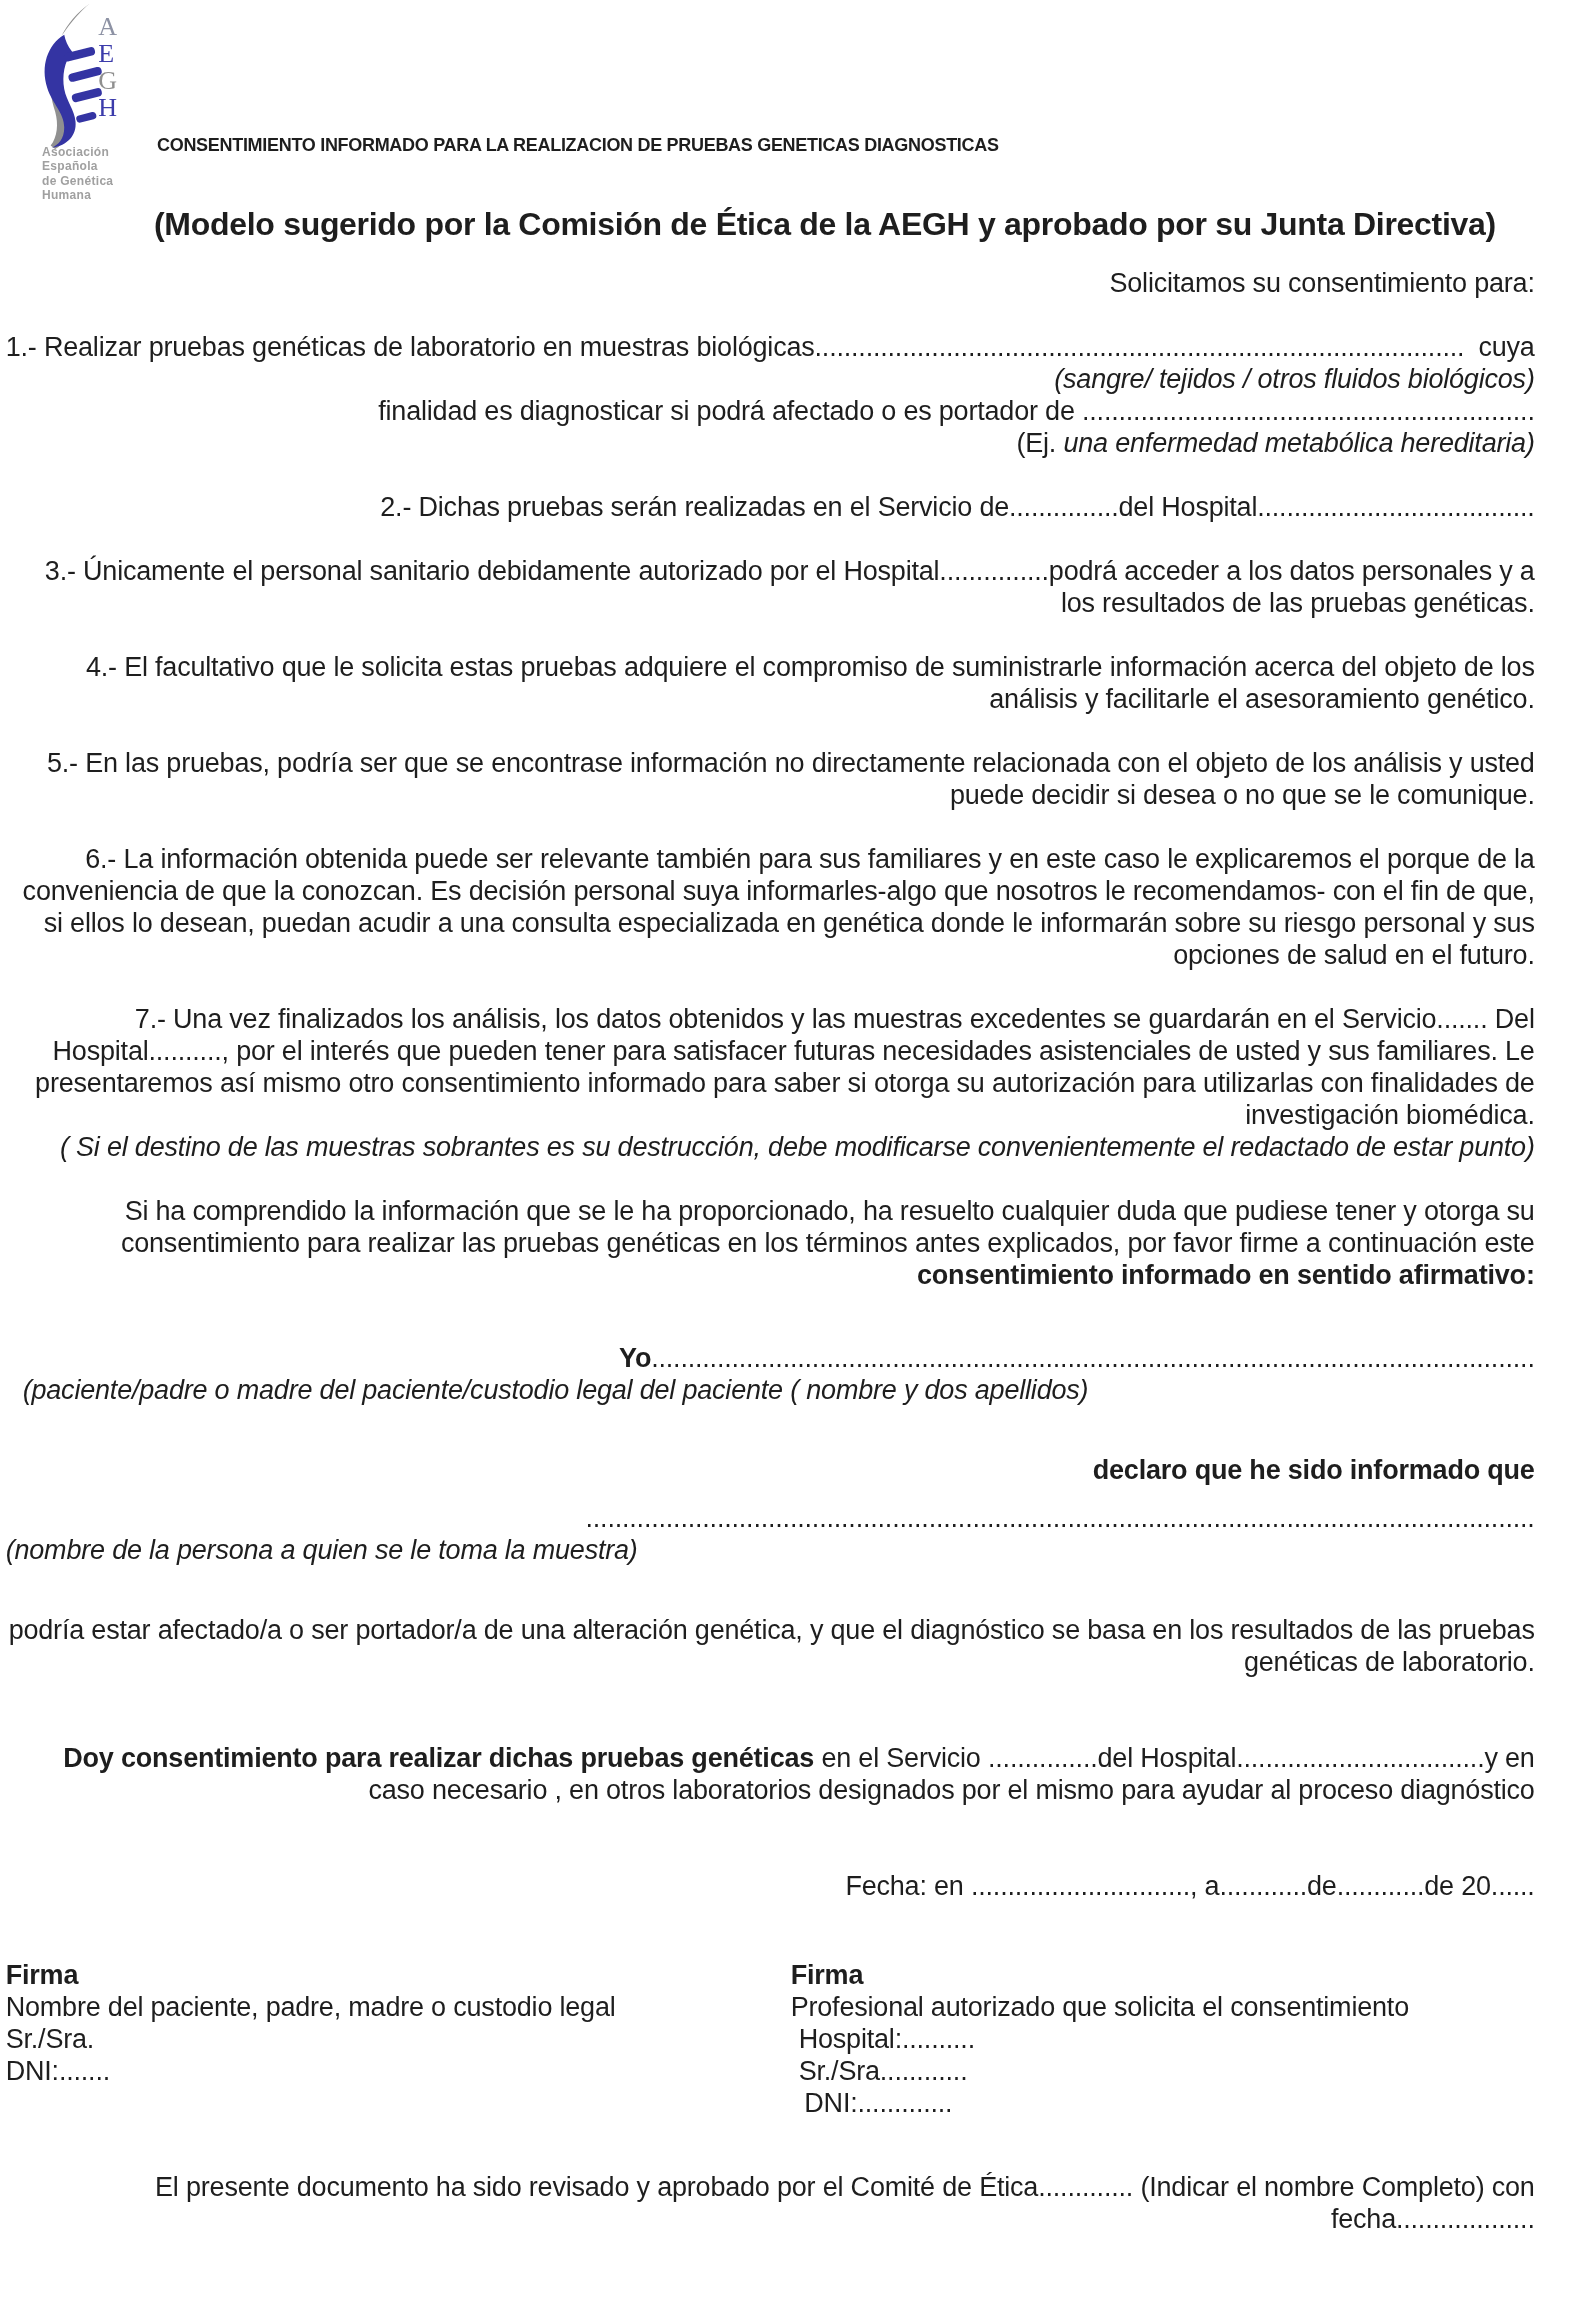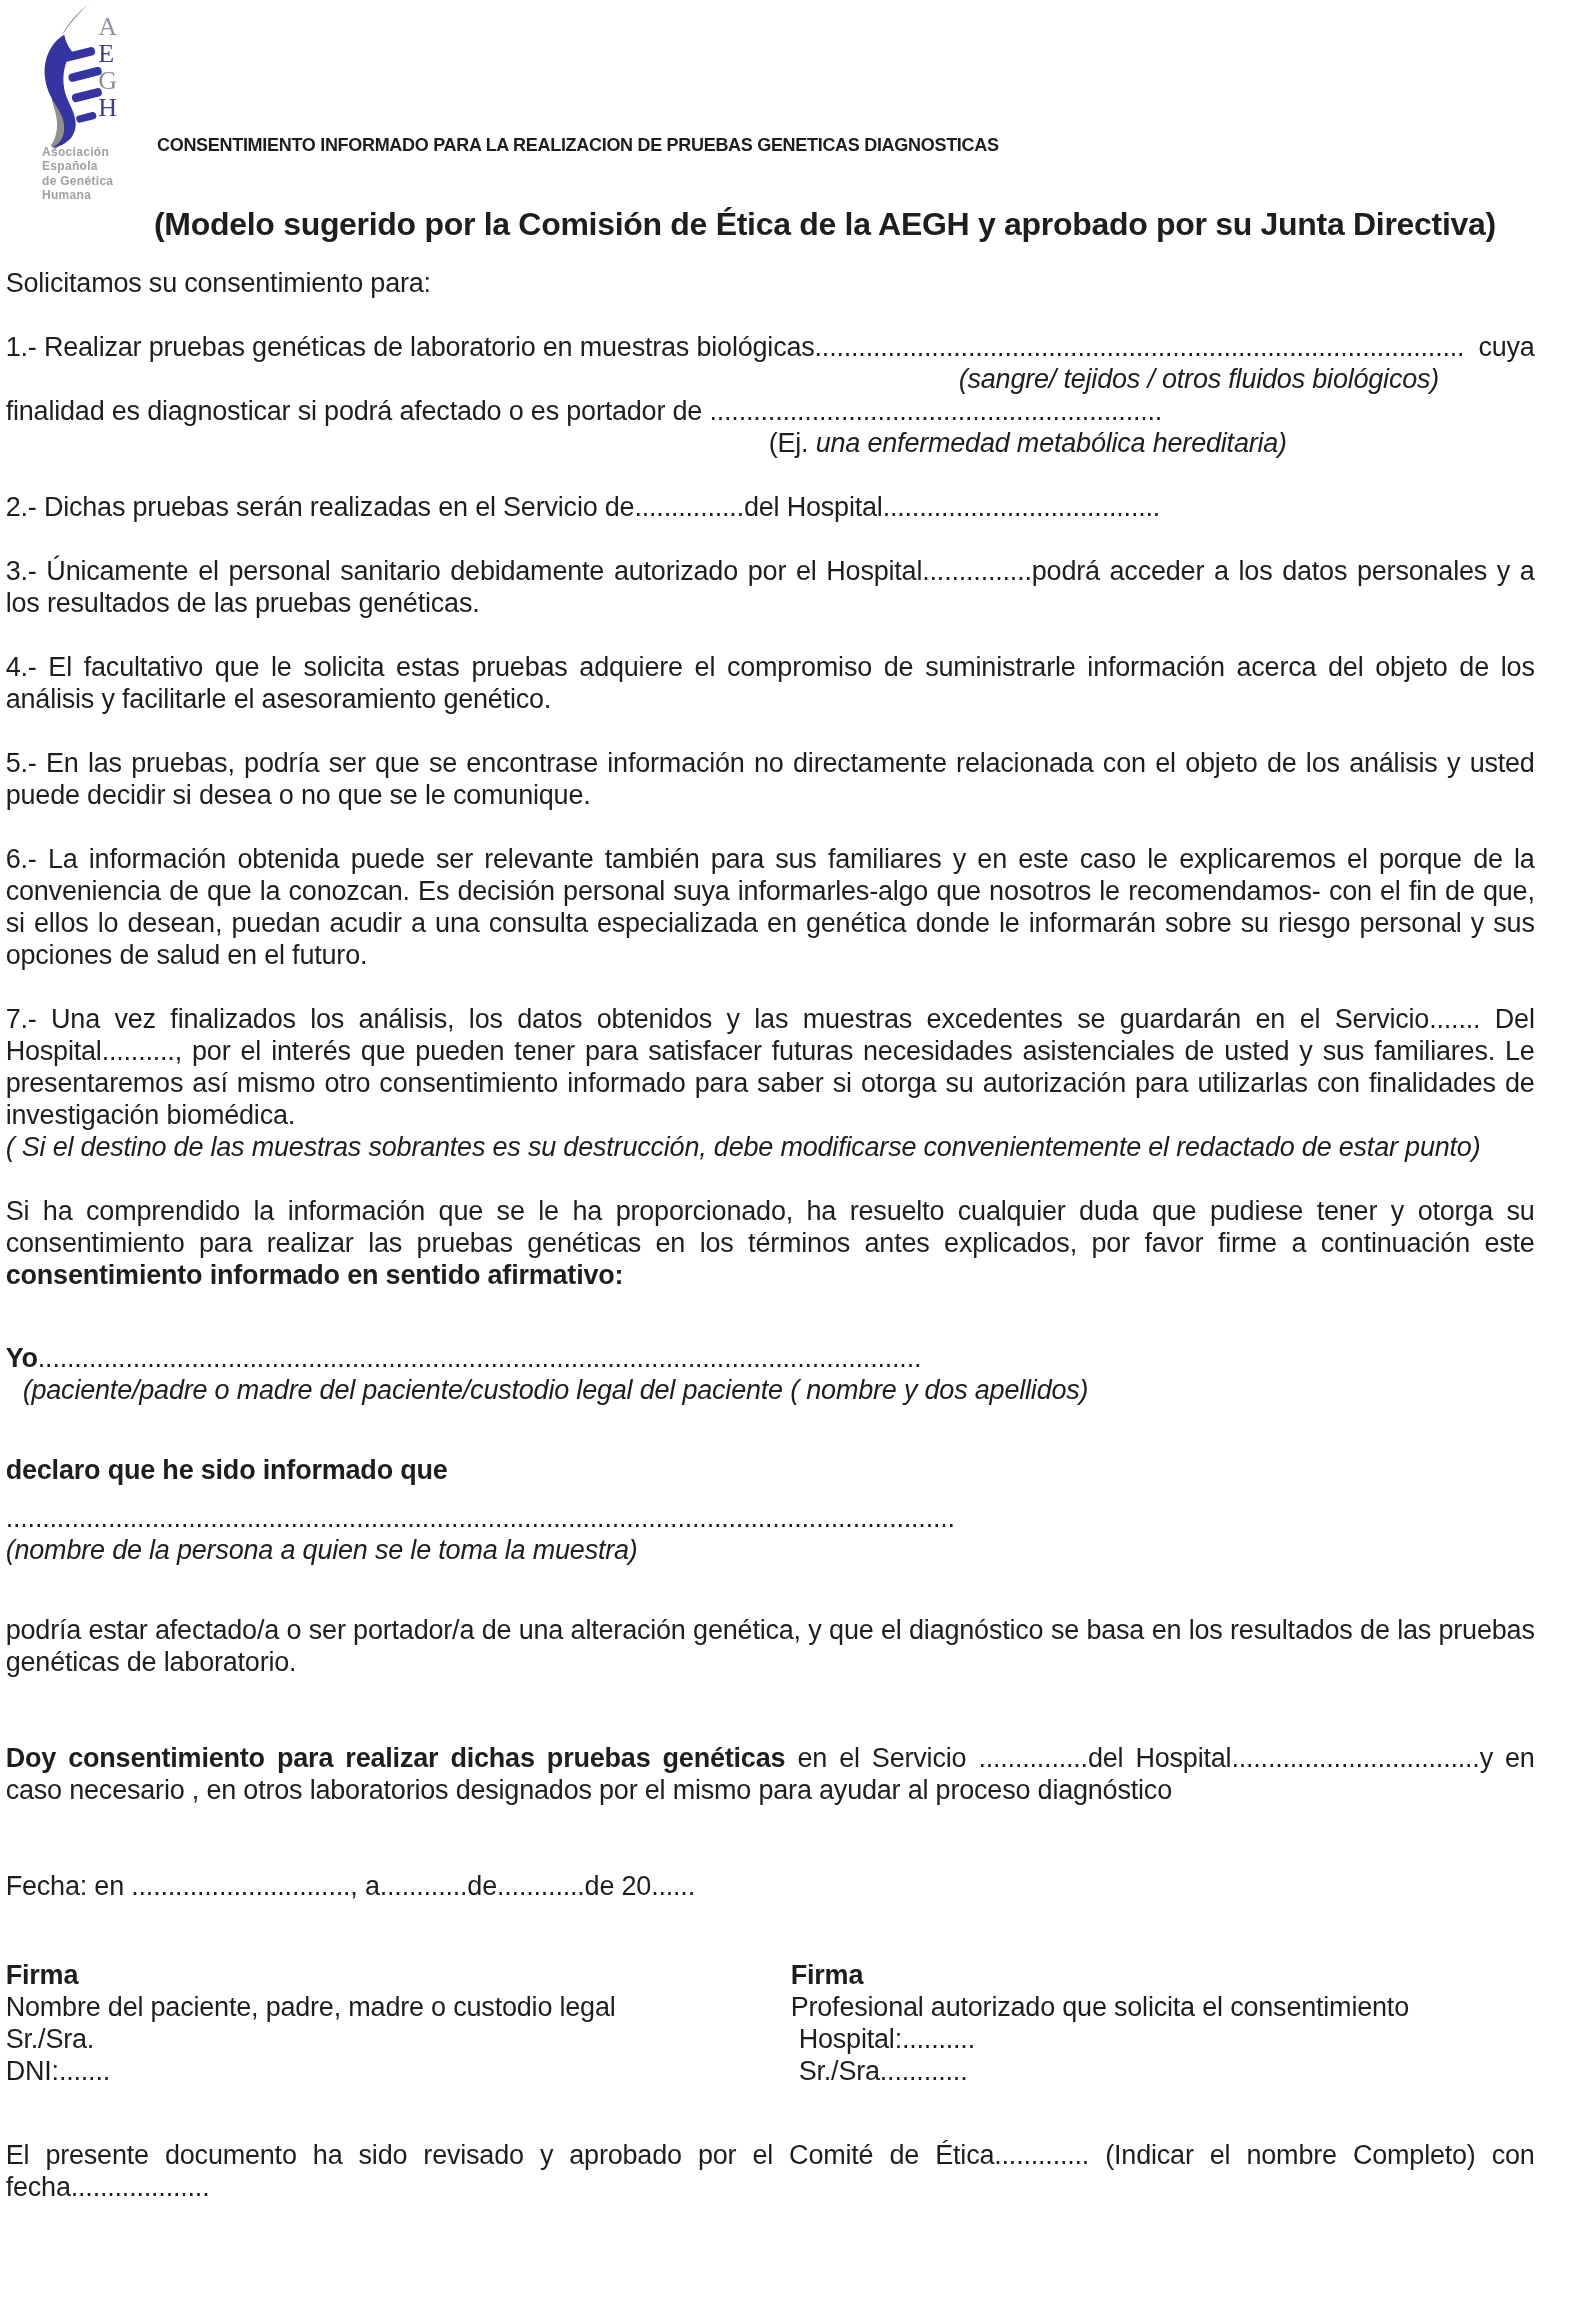--- a/index.html
+++ b/index.html
@@ -28,21 +28,21 @@
   }
   .subtitle{
     position:absolute;left:154px;top:206px;width:1361px;
     font-size:32px;font-weight:bold;margin:0;letter-spacing:-0.3px;
   }
   
   .bodyflow{
     position:absolute;left:5.7px;top:267px;width:1529px;
     font-size:27px;line-height:32px;letter-spacing:-0.2px;
   }
-  .bodyflow p, .bodyflow div.block{margin:0;}
+  .bodyflow p, .bodyflow div.block{margin:0;text-align:right;}
   .just{text-align:justify;}
   .it{font-style:italic;}
   .b{font-weight:bold;}
   .mb{margin-bottom:32px !important;}
   .mb-lg{margin-bottom:51px !important;}
   .mb-xl{margin-bottom:64px !important;}
   .mb-note{margin-bottom:48px !important;}
   .mb-sm{margin-bottom:16px !important;}
   .mb-fecha{margin-bottom:57px !important;}
   .mb-sig{margin-bottom:52px !important;}
@@ -138,20 +138,21 @@
         <div class="b">Firma</div>
         <div>Nombre del paciente, padre, madre o custodio legal</div>
         <div>Sr./Sra.</div>
         <div>DNI:.......</div>
       </div>
       <div class="sig-col-right">
         <div class="b">Firma</div>
         <div>Profesional autorizado que solicita el consentimiento</div>
         <div class="ind14">Hospital:..........</div>
         <div class="ind14">Sr./Sra............</div>
+        <div class="ind24">DNI:.............</div>
       </div>
     </div>
 
     <p class="just">El presente documento ha sido revisado y aprobado por el Comité de Ética............. (Indicar el nombre Completo) con fecha...................</p>
 
   </div>
 </div>
 
 
 </body></html>

